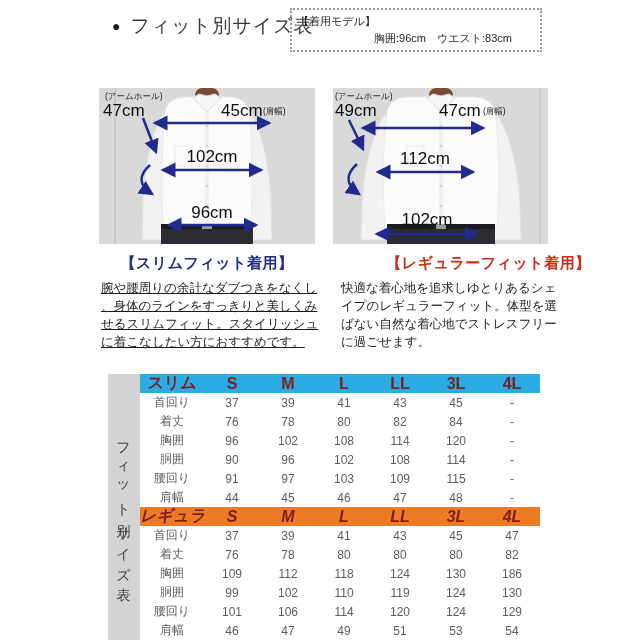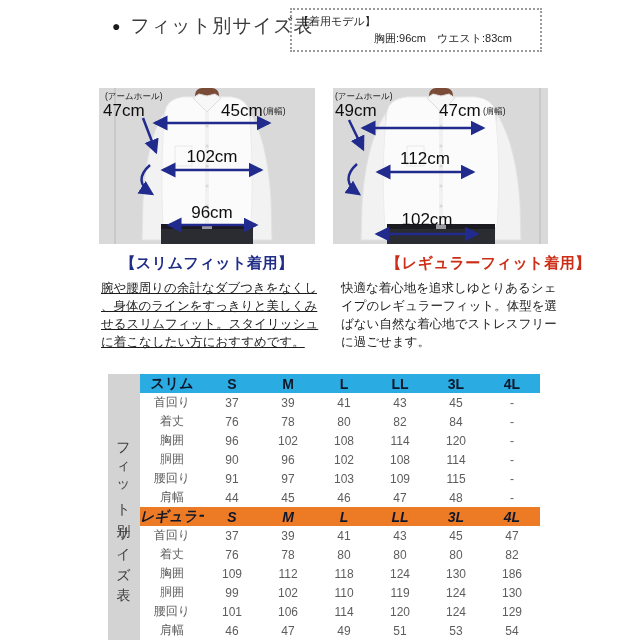--- a/index.html
+++ b/index.html
@@ -39,21 +39,21 @@
   .desc-regular { left:333px; width:219px;margin-left:8px; }
 
   
   .table-side { position:absolute; left:108px; top:374px; width:32px; height:266px; background:#d3d3d3;
                 display:flex; align-items:center; justify-content:center; }
   .table-side span { writing-mode:vertical-rl; font-size:14px; letter-spacing:4px; color:#3e3e3e; }
   .size-table { position:absolute; left:140px; top:374px; width:400px; }
   .trow { display:grid; grid-template-columns:64px repeat(6,56px); height:19px; align-items:center; }
   .trow.thead { color:#fff; font-weight:bold; }
   .tcell { text-align:center; font-size:12px; color:#5d5d5d; overflow:hidden; white-space:nowrap; }
-  .thead .tcell { color:#0f172a; font-size:14px; }
+  .thead .tcell { color:#7f1d1d; font-size:16px; }
 </style>
 </head>
 <body>
 
 <div class="canvas">
 
   <div class="page-header">
     <span class="bullet">●</span>
     <span class="page-title">フィット別サイズ表</span>
   </div>

